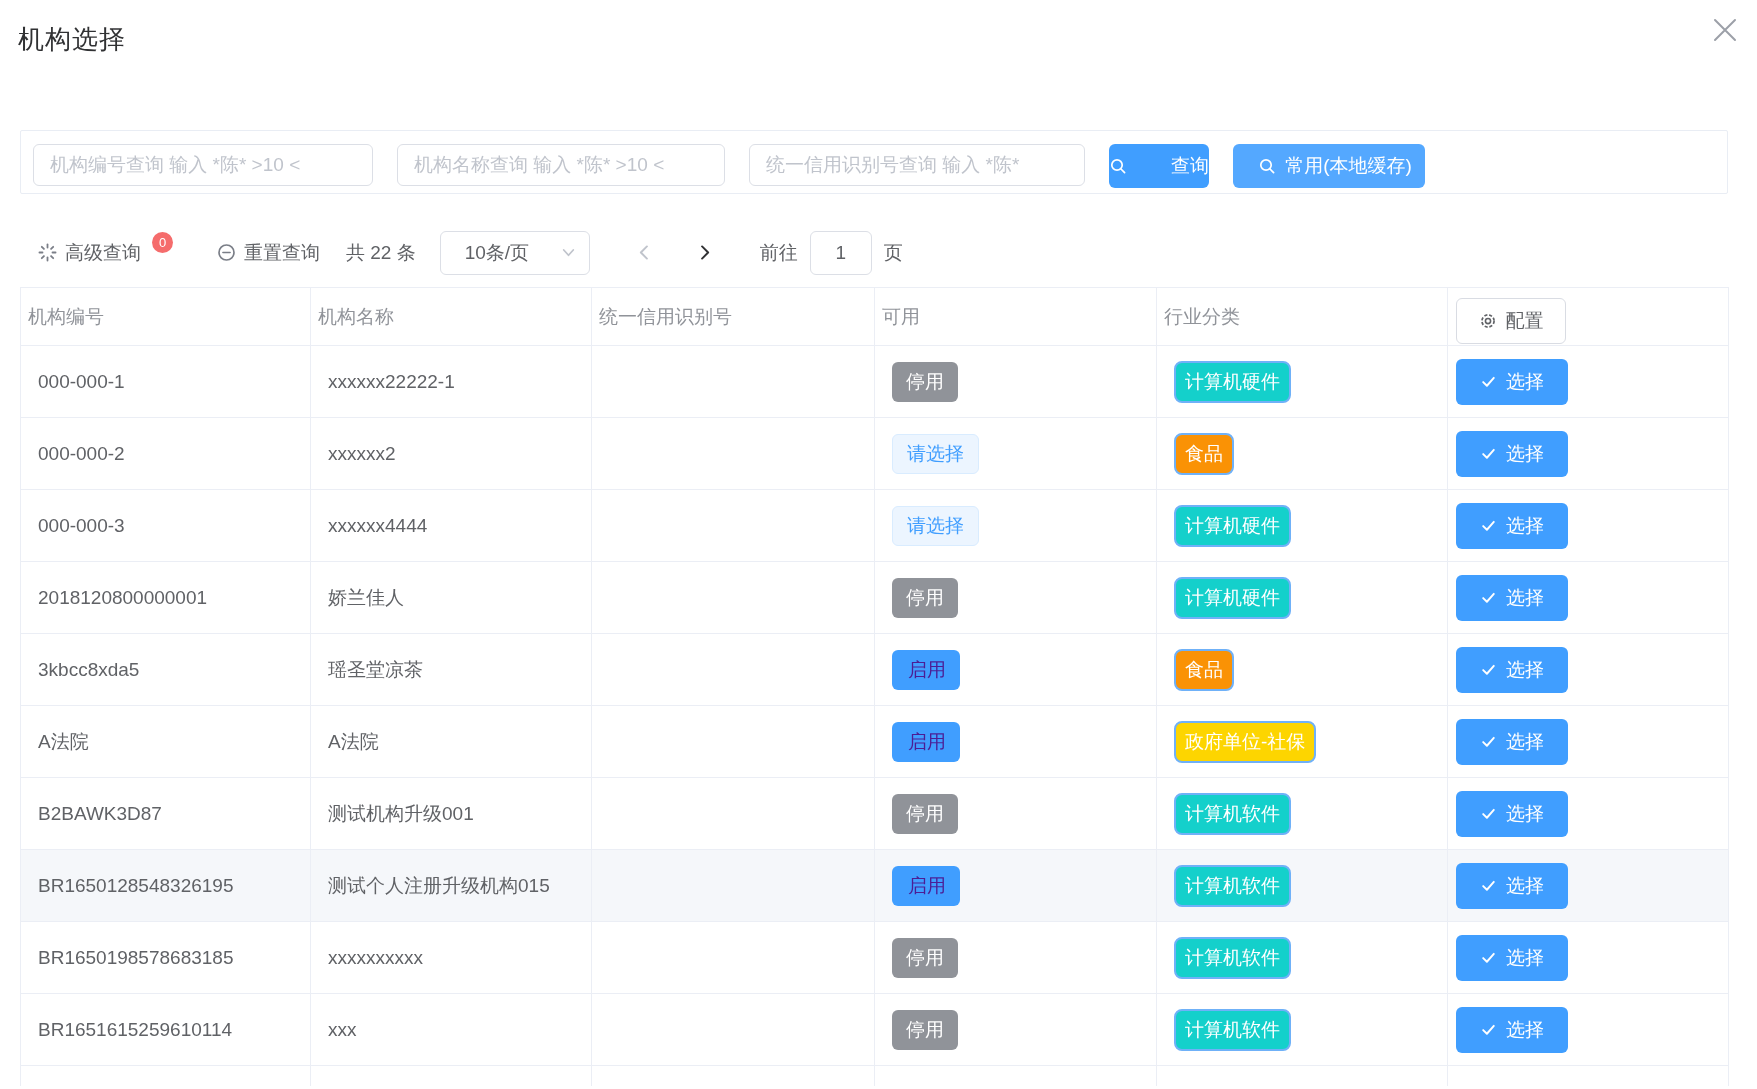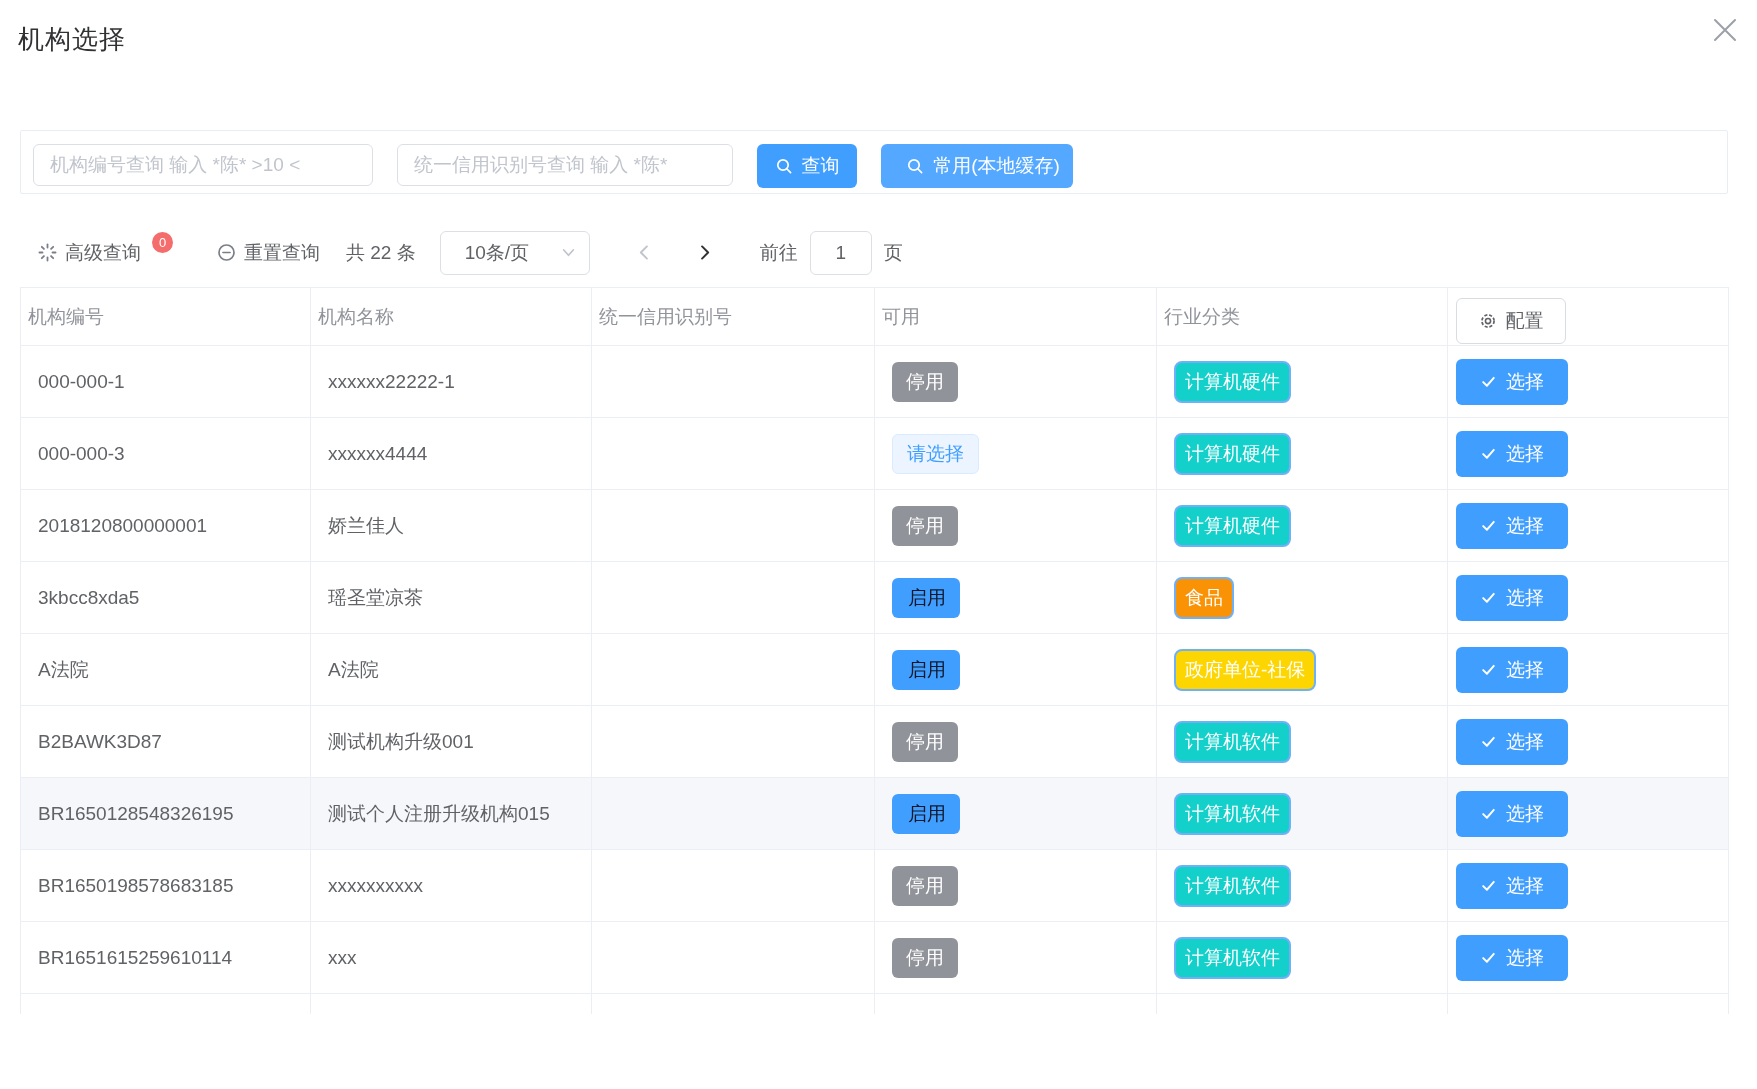--- a/index.html
+++ b/index.html
@@ -11,21 +11,21 @@
   .close-btn { position:absolute; right:14px; top:12px; width:36px; height:36px; cursor:pointer; display:flex; align-items:center; justify-content:center; }
 
   
   .search-panel { position:absolute; left:20px; top:130px; width:1708px; height:64px;
     border:1px solid #e9edf4; border-radius:2px; display:flex; align-items:flex-start; padding:13px 12px; gap:24px; }
   .inp { height:42px; border:1px solid #dcdfe6; border-radius:6px; padding:0 16px; font-size:19px; color:#606266; outline:none; }
   .inp::placeholder { color:#c0c4cc; }
   .inp-code { width:340px; } .inp-name { width:328px; } .inp-credit { width:336px; }
   .btn { display:flex; align-items:center; justify-content:center; gap:9px; height:44px; border:none; border-radius:6px;
     font-size:19px; cursor:pointer; font-family:inherit; }
-  .btn-primary { background:var(--primary); color:#fff; width:100px; }
+  .btn-primary { background:var(--primary); color:#fff; width:100px;justify-content:space-between; }
   .btn-primary-light { background:var(--primary-light); color:#fff; width:192px;padding-left:12px; }
 
   
   .toolbar { position:absolute; left:20px; top:218px; width:1708px; height:69px; display:flex; align-items:center;
     font-size:19px; color:#606266; }
   .tool-group { display:flex; align-items:center; gap:8px; cursor:pointer; }
   .adv { margin-left:18px; }
   .count-badge { display:inline-block; min-width:21px; height:21px; padding:0 5px; border-radius:11px; background:var(--badge-red);
     color:#fff; font-size:13px; line-height:21px; text-align:center; transform:translateY(-10px); margin-left:3px; }
   .reset { margin-left:44px; }
@@ -48,21 +48,21 @@
   .grid th:last-child, .grid td:last-child { border-right:none; }
   .grid tr.hl td { background:var(--row-highlight); }
   .grid tr.partial td { height:20px; border-bottom:none; }
   .cell-action { padding-left:8px !important; }
 
   .btn-config { width:110px; height:46px; background:#fff; border:1px solid #d9dce3; border-radius:6px; color:#606266; gap:9px;margin-top:8px; }
   .btn-select { width:112px; height:46px; background:var(--primary); color:#fff; gap:9px; }
 
   .status { display:inline-block; height:40px; line-height:40px; padding:0 14px; border-radius:6px; font-size:19px; cursor:pointer; }
   .status-disabled { background:var(--status-gray); color:#fff; }
-  .status-enabled { background:var(--primary); color:#0f172a;padding-left:16px; }
+  .status-enabled { background:var(--primary); color:#4c1d95;padding-left:16px; }
   .status-placeholder { background:#ecf5ff; color:var(--primary); border:1px solid #d9ecff; line-height:38px; }
 
   .tag { display:inline-block; height:42px; line-height:38px; padding:0 9px; border:2px solid var(--tag-border);
     border-radius:8px; font-size:19px; color:#fff; cursor:pointer; }
   .tag-cyan { background:var(--tag-cyan); }
   .tag-orange { background:var(--tag-orange); }
   .tag-yellow { background:var(--tag-yellow); }
 
   svg { display:block; }
 </style>
@@ -74,20 +74,21 @@
   <div class="page-title">机构选择</div>
 
   <div class="close-btn">
     <svg width="32" height="32" viewBox="0 0 24 24">
       <path d="M4.5 4.5 L19.5 19.5 M19.5 4.5 L4.5 19.5" stroke="#9ca0a8" stroke-width="1.5" fill="none" stroke-linecap="round"></path>
     </svg>
   </div>
 
   <div class="search-panel">
     <input class="inp inp-code" placeholder="机构编号查询 输入 *陈* &gt;10 &lt;" style="">
+    <input class="inp inp-name" placeholder="机构名称查询 输入 *陈* &gt;10 &lt;" style="">
     <input class="inp inp-credit" placeholder="统一信用识别号查询 输入 *陈*" style="">
     <button class="btn btn-primary">
       <svg width="18" height="18" viewBox="0 0 18 18">
         <circle cx="8" cy="8" r="5.2" fill="none" stroke="#fff" stroke-width="1.7"></circle>
         <line x1="12" y1="12" x2="15.6" y2="15.6" stroke="#fff" stroke-width="1.7" stroke-linecap="round"></line>
       </svg>
       <span>查询</span>
     </button>
     <button class="btn btn-primary-light">
       <svg width="18" height="18" viewBox="0 0 18 18">
@@ -179,20 +180,35 @@
     <td class="cell-action">
       <button class="btn btn-select">
         <svg width="17" height="17" viewBox="0 0 16 16" fill="none">
           <polyline points="3,8.6 6.5,12 13,4.6" stroke="#fff" stroke-width="1.8" stroke-linecap="round" stroke-linejoin="round"></polyline>
         </svg>
         <span>选择</span>
       </button>
     </td>
   </tr>
 
+  <tr>
+    <td>000-000-2</td>
+    <td>xxxxxx2</td>
+    <td></td>
+    <td><span class="status status-placeholder">请选择</span></td>
+    <td><span class="tag tag-orange">食品</span></td>
+    <td class="cell-action">
+      <button class="btn btn-select">
+        <svg width="17" height="17" viewBox="0 0 16 16" fill="none">
+          <polyline points="3,8.6 6.5,12 13,4.6" stroke="#fff" stroke-width="1.8" stroke-linecap="round" stroke-linejoin="round"></polyline>
+        </svg>
+        <span>选择</span>
+      </button>
+    </td>
+  </tr>
 
   <tr>
     <td>000-000-3</td>
     <td>xxxxxx4444</td>
     <td></td>
     <td><span class="status status-placeholder">请选择</span></td>
     <td><span class="tag tag-cyan">计算机硬件</span></td>
     <td class="cell-action">
       <button class="btn btn-select">
         <svg width="17" height="17" viewBox="0 0 16 16" fill="none">

